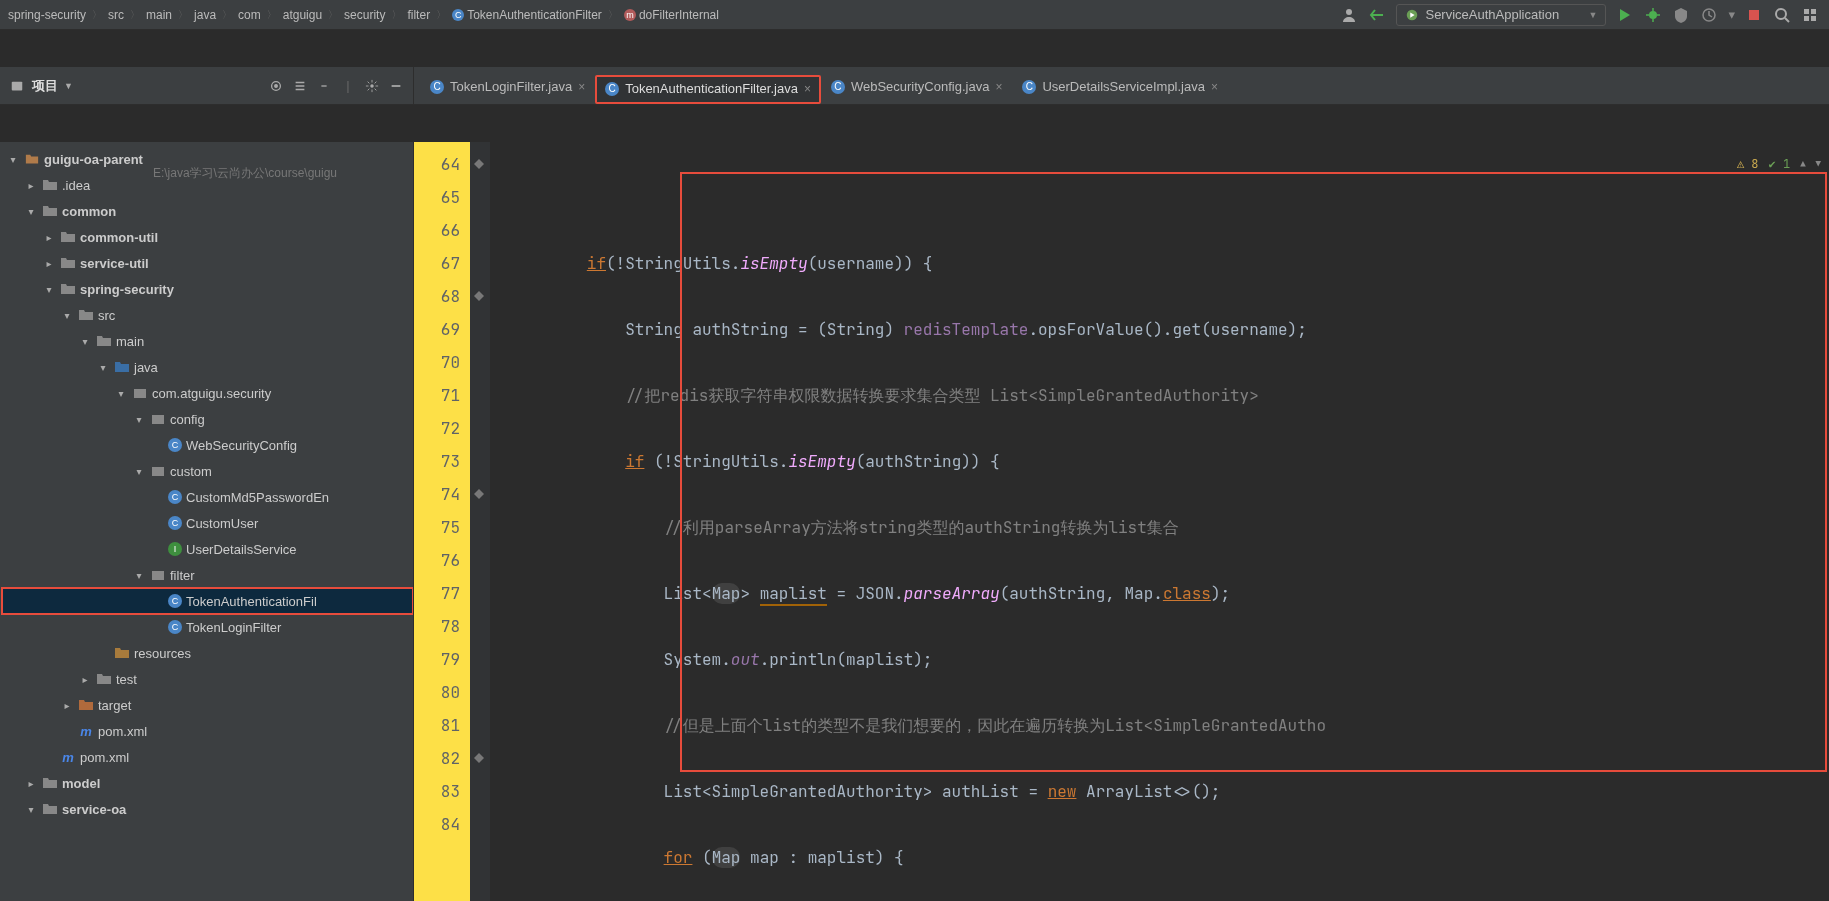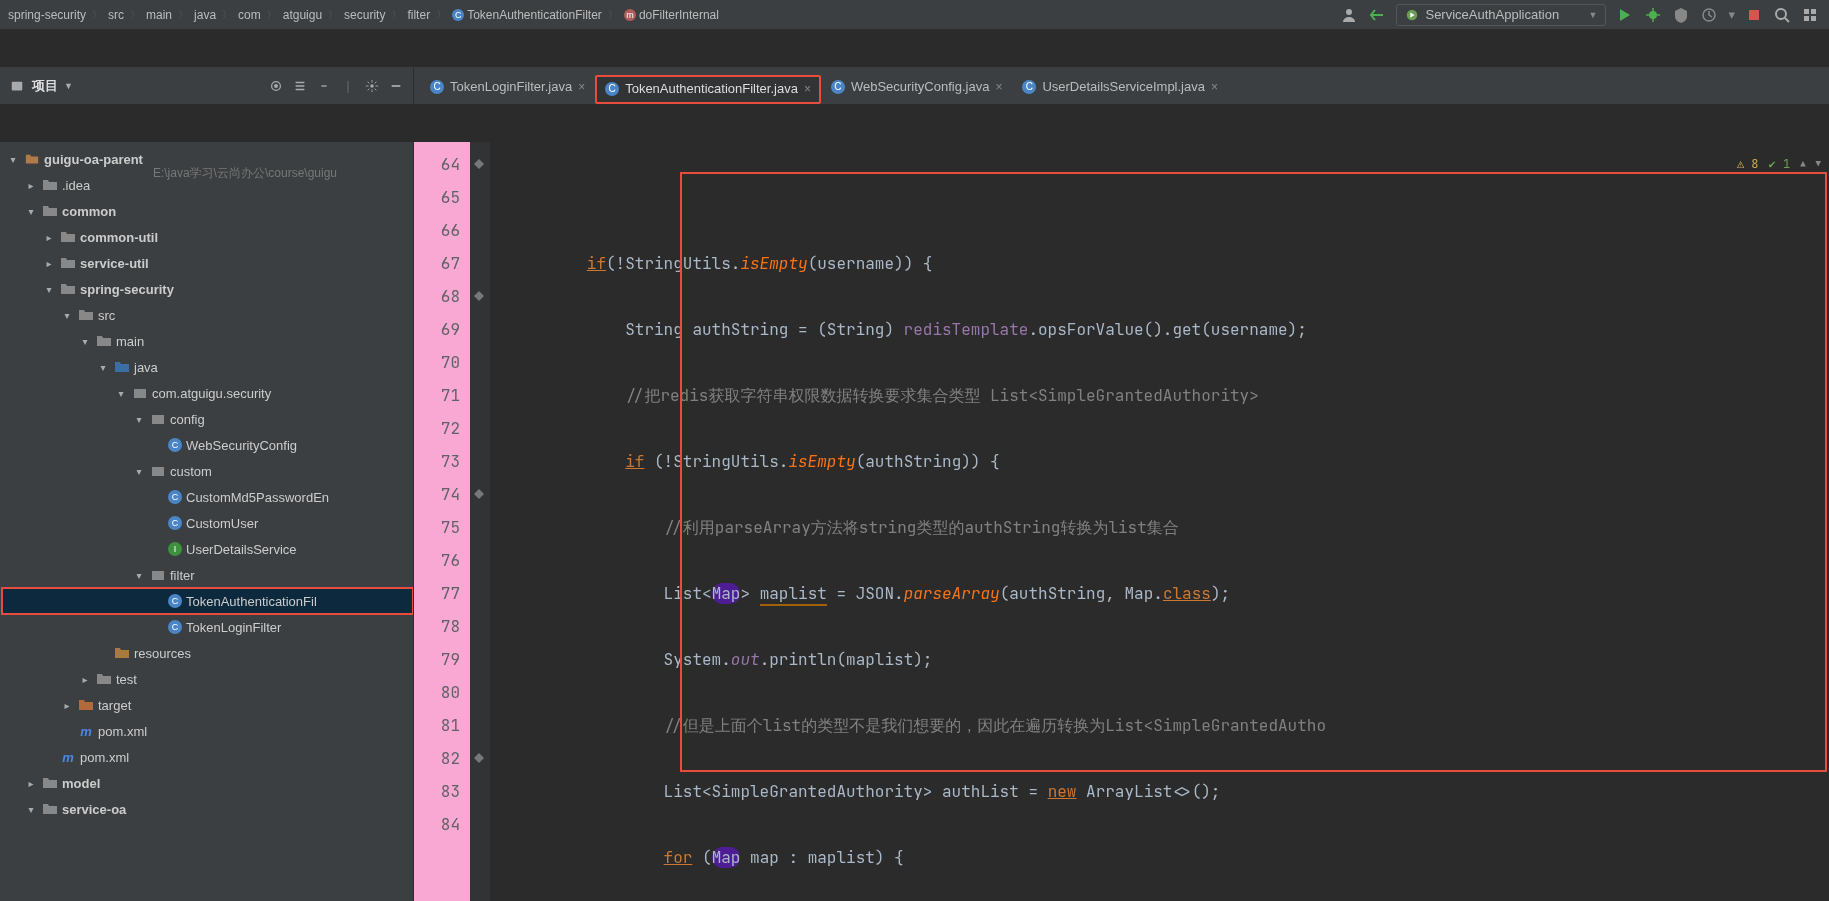--- a/index.html
+++ b/index.html
@@ -50,32 +50,32 @@
   .ind-3 { padding-left: 58px; } .ind-4 { padding-left: 76px; } .ind-5 { padding-left: 94px; }
   .ind-6 { padding-left: 112px; } .ind-7 { padding-left: 130px; } .ind-8 { padding-left: 148px; }
   .folder-open svg, .folder svg, .pkg svg, .mvn svg { width: 14px; height: 14px; }
   .class-icon { width: 14px; height: 14px; border-radius: 50%; background: #4a86c7; color: #fff; font-size: 9px; line-height: 14px; text-align: center; }
   .iface-icon { width: 14px; height: 14px; border-radius: 50%; background: #3e8f3e; color: #fff; font-size: 9px; line-height: 14px; text-align: center; }
   .node.sel { background: #0d293e; }
   .node.box-red { outline: 2px solid #e74c3c; outline-offset: -1px; }
 
   
   .editor { flex: 1; display: flex; background: #2b2b2b; position: relative; min-width: 0; font-family: "JetBrains Mono","Consolas","Menlo",monospace; font-size: 16px; }
-  .gutter { width: 56px; background: #f9a8d4; text-align: right; color: #606366; padding: 6px 10px 0 0; line-height: 33px; user-select: none; }
+  .gutter { width: 56px; background: #fde047; text-align: right; color: #606366; padding: 6px 10px 0 0; line-height: 33px; user-select: none; }
   .gutter .ln { height: 33px; }
   .mgutter { width: 20px; background: #313335; position: relative; }
   .mgutter .dot { position: absolute; left: 4px; width: 10px; height: 10px; }
   .code { flex: 1; padding: 6px 0 0 20px; line-height: 33px; white-space: pre; overflow: hidden; color: #a9b7c6; position: relative; }
   .code .line { height: 33px; }
   .kw { color: #cc7832; text-decoration: underline; }
   .cmt { color: #808080; }
-  .fn { color: #f97316; }
+  .fn { color: #f0abfc; }
   .field { color: #9876aa; }
   .it { font-style: italic; }
-  .hlbg { background: #4c1d95; border-radius: 10px; }
+  .hlbg { background: #404040; border-radius: 10px; }
   .ul { border-bottom: 2px solid #a16207; text-align: center; }
 
   .red-box { position: absolute; border: 2px solid #e74c3c; pointer-events: none; }
   .warn-strip { position: absolute; top: 6px; right: 8px; display: flex; gap: 10px; font-size: 12px; align-items: center; }
   .warn-strip .w { color: #c9a94f; }
   .warn-strip .ok { color: #6a9e55; }
   .warn-strip .tri { color: #888; font-size: 9px; }
 </style>
 </head>
 <body>

